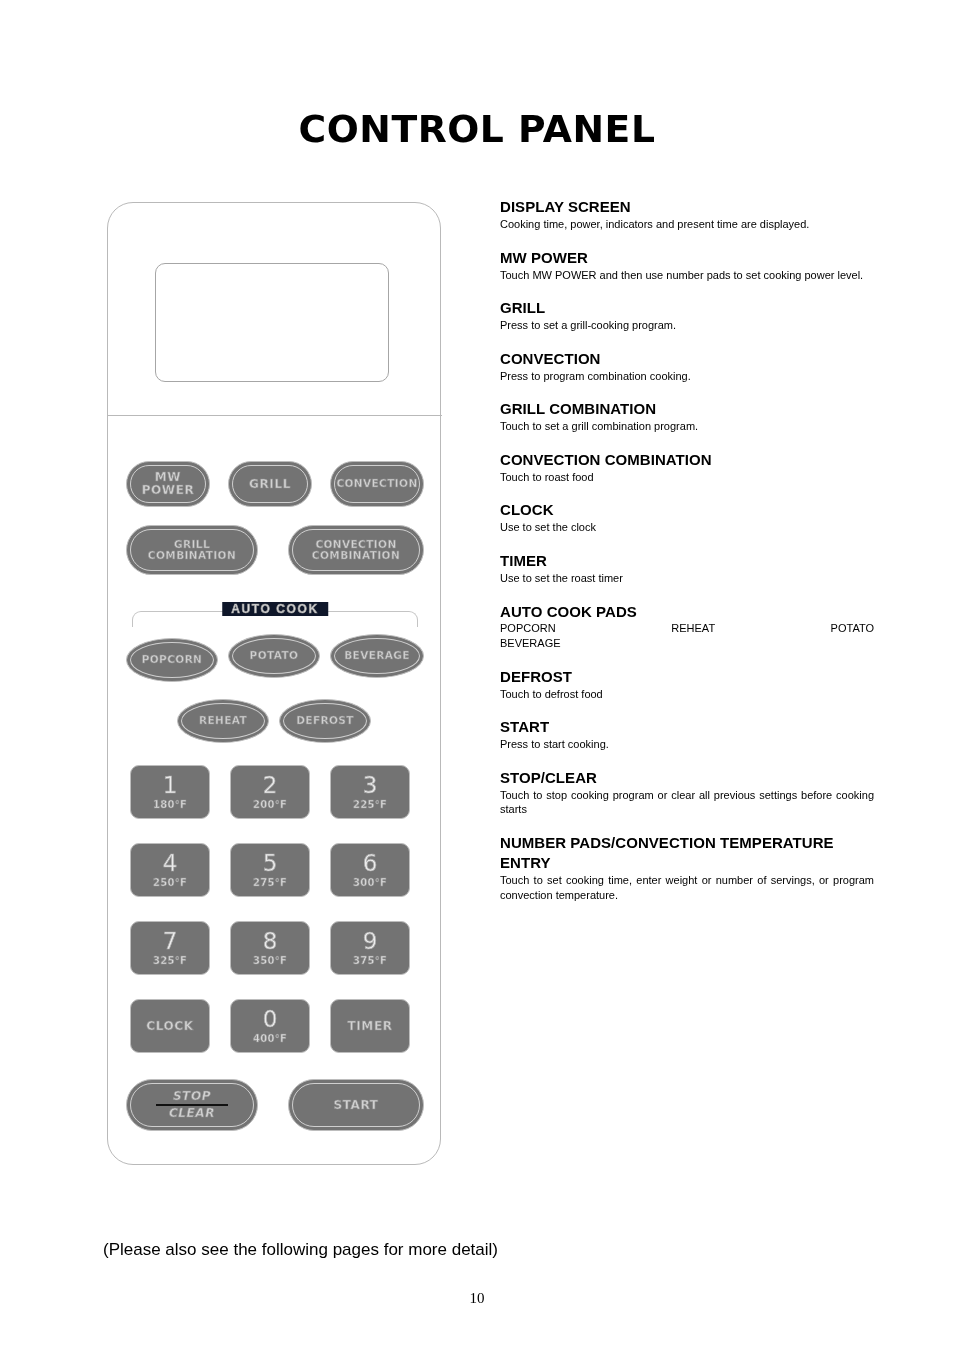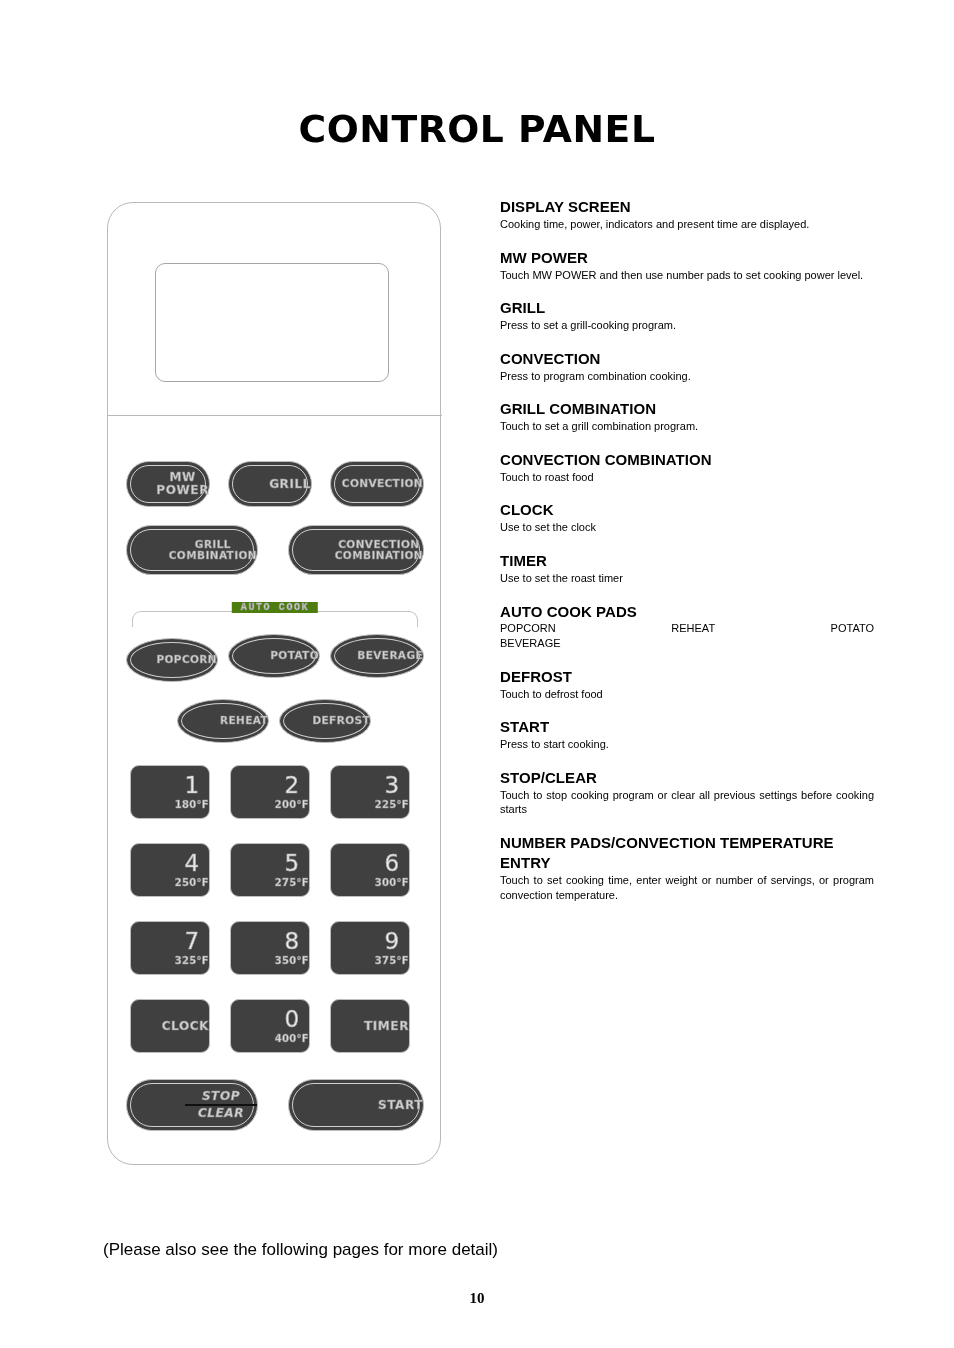--- a/index.html
+++ b/index.html
@@ -61,24 +61,24 @@
     width: 334px;
     height: 0;
     border-top: 1px solid #b9b9b9;
   }
 
   
   .pad {
     position: absolute;
     box-sizing: border-box;
     border: 1px solid #bdbdbd;
-    background: #404040;
+    background: #737373;
     display: flex;
     align-items: center;
-    justify-content: flex-end;
+    justify-content: center;
     text-align: center;
   }
   .pad .inner {
     position: absolute;
     left: 3px;
     top: 3px;
     right: 3px;
     bottom: 3px;
     border: 1px solid #cfcfcf;
     box-sizing: border-box;
@@ -155,23 +155,23 @@
     top: 399px;
     width: 298px;
     height: 26px;
   }
   .autocook-label {
     position: absolute;
     left: 50%;
     top: 0;
     transform: translateX(-50%);
     padding: 0 9px;
-    background: #4d7c0f;
-    font-family: Liberation Mono, monospace;
-    font-size: 10px;
+    background: #0f172a;
+    font-family: Liberation Sans, sans-serif;
+    font-size: 12px;
     font-weight: bold;
     letter-spacing: 1.6px;
     color: #dadada;
     -webkit-text-stroke: 0.65px #9a9a9a;
     z-index: 2;
   }
   .autocook-bracket {
     position: absolute;
     left: 6px;
     top: 9px;
@@ -219,21 +219,20 @@
     font-size: 17px;
   }
   .page-number {
     position: absolute;
     left: 0;
     top: 1290px;
     width: 954px;
     text-align: center;
     font-family: "Liberation Serif", serif;
     font-size: 15px;
-    font-weight: bold;
   }
 </style>
 </head>
 <body>
 
 <div class="page-title">CONTROL PANEL</div>
 
 <div class="panel">
 
   <div class="display-screen"></div>

